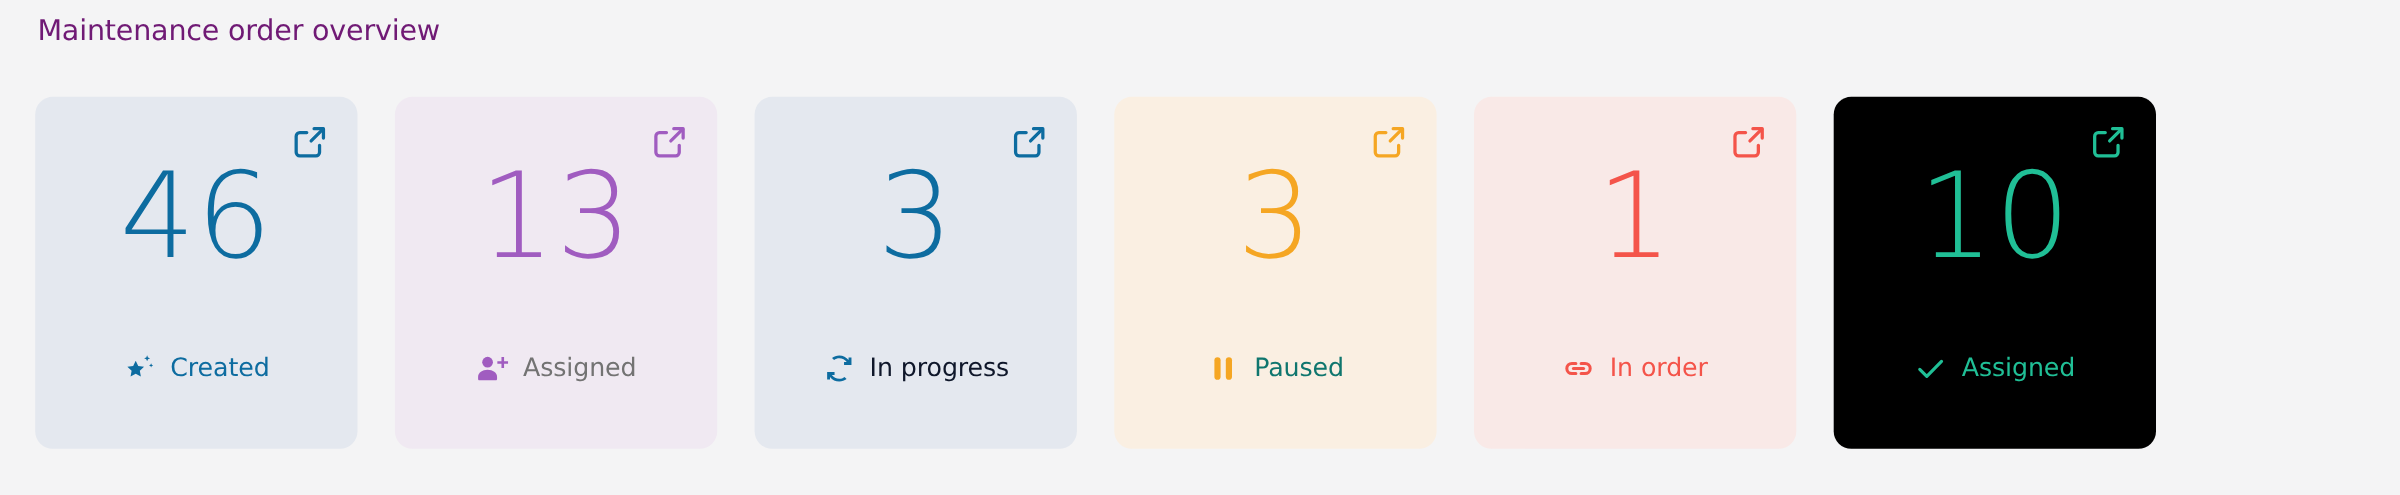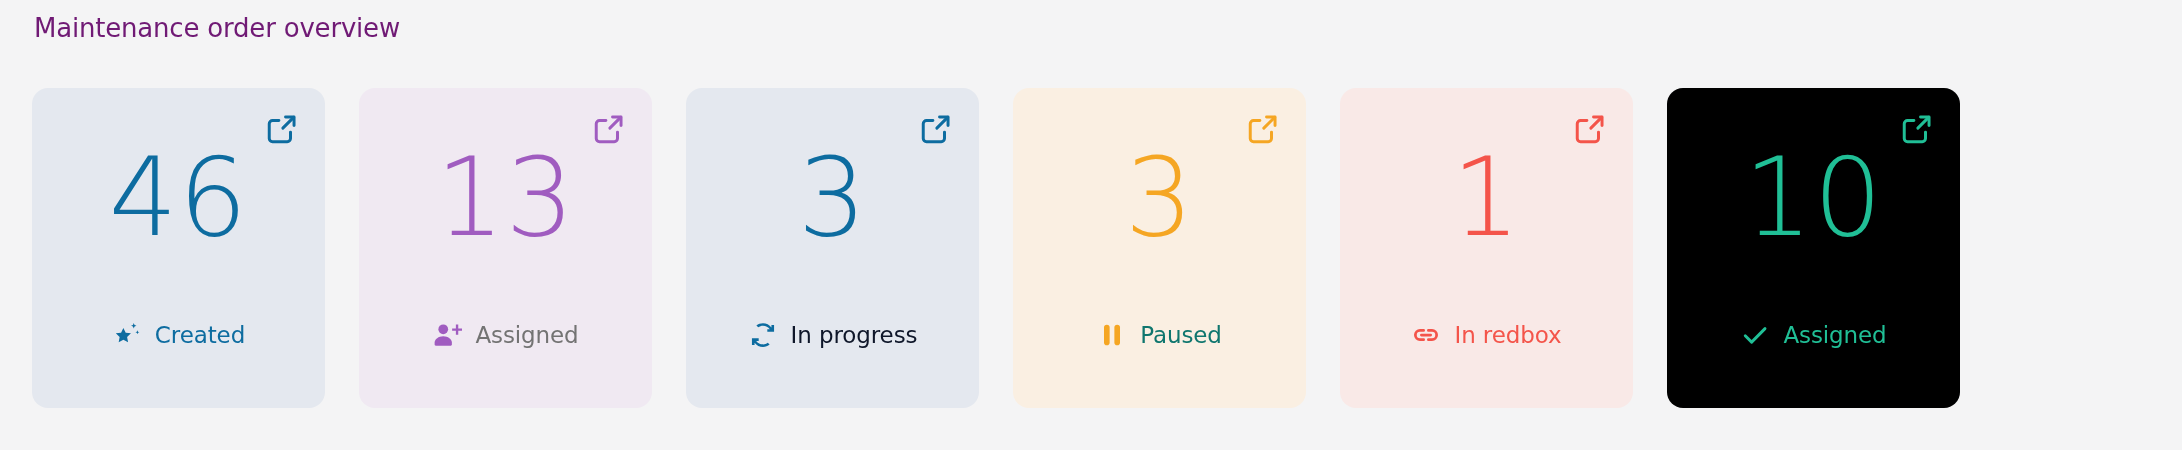--- a/index.html
+++ b/index.html
@@ -187,21 +187,21 @@
         </span>
         <div class="stat-value" style="color:#f4544a">1</div>
         <div class="stat-footer">
           <span class="stat-icon">
             <svg viewBox="0 0 24 24" width="30" height="30" fill="none" stroke="#f4544a" stroke-width="2.2" stroke-linecap="round" stroke-linejoin="round">
               <path d="M10.1 8.3H7.2a3.7 3.7 0 0 0 0 7.4h2.9"></path>
               <path d="M13.9 8.3h2.9a3.7 3.7 0 0 1 0 7.4h-2.9"></path>
               <path d="M8.3 12h7.4"></path>
             </svg>
           </span>
-          <span class="stat-label" style="color:#f4544a">In redbox</span>
+          <span class="stat-label" style="color:#f4544a">In order</span>
         </div>
       </div>
       <div class="stat-card" style="background: #000000;">
         <span class="ext-link">
           <svg viewBox="0 0 24 24" width="34" height="34" fill="none" stroke="#20bf96" stroke-width="2.1" stroke-linecap="round" stroke-linejoin="round">
             <path d="M14.5 3.5H20.5V9.5"></path>
             <path d="M20.2 3.8L12.6 11.4"></path>
             <path d="M18 14.2V18.7A2.3 2.3 0 0 1 15.7 21H5.3A2.3 2.3 0 0 1 3 18.7V8.3A2.3 2.3 0 0 1 5.3 6H9.8"></path>
           </svg>
         </span>

